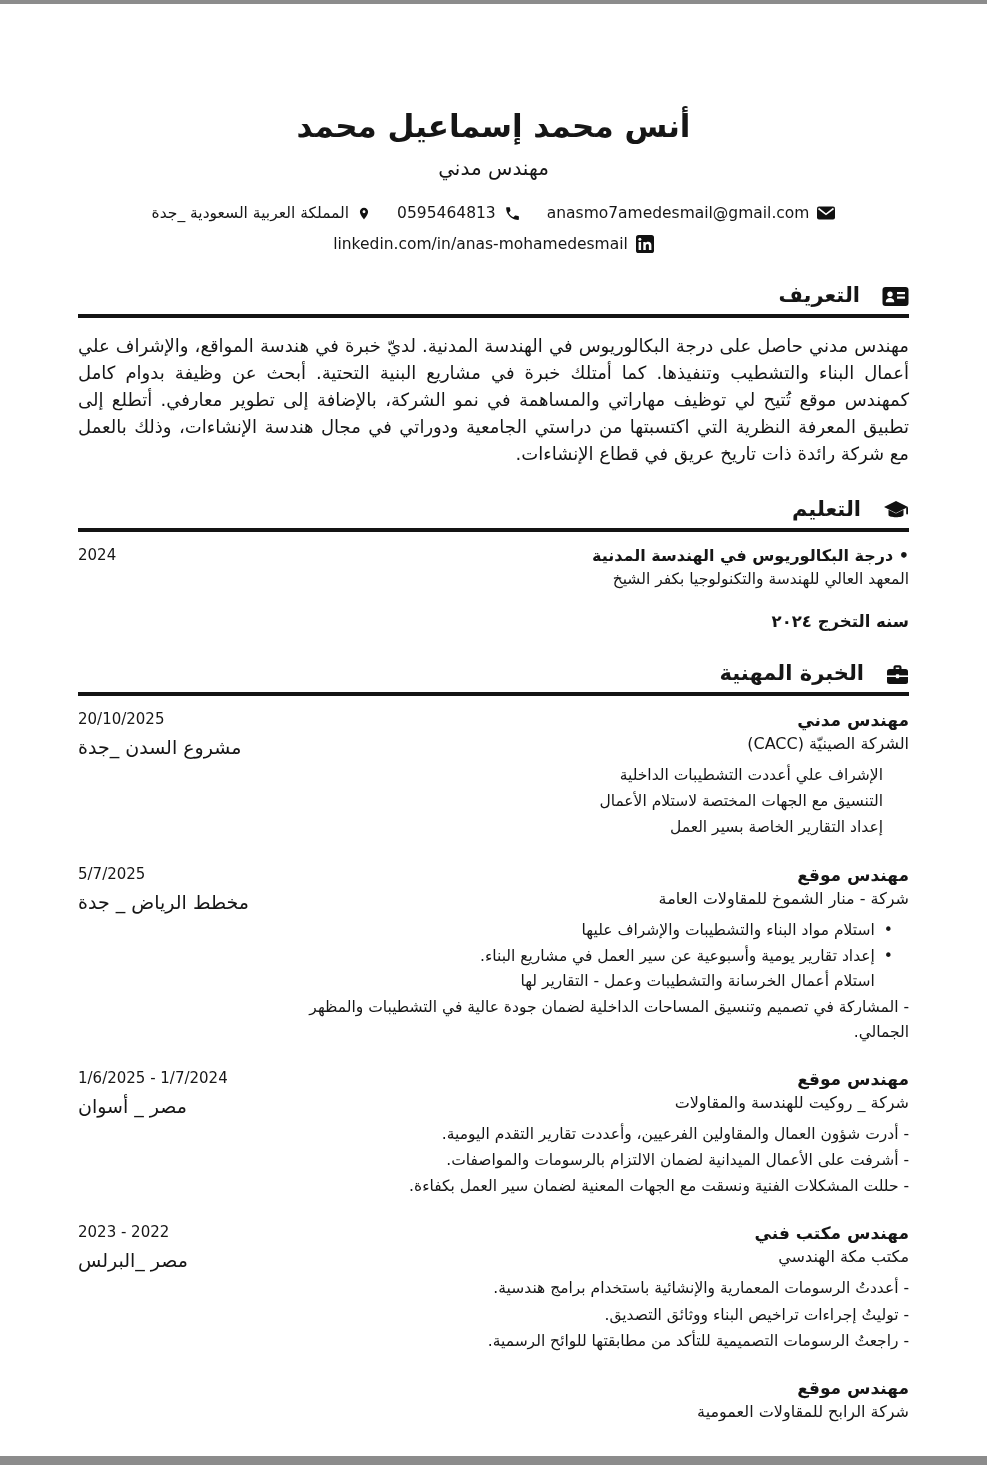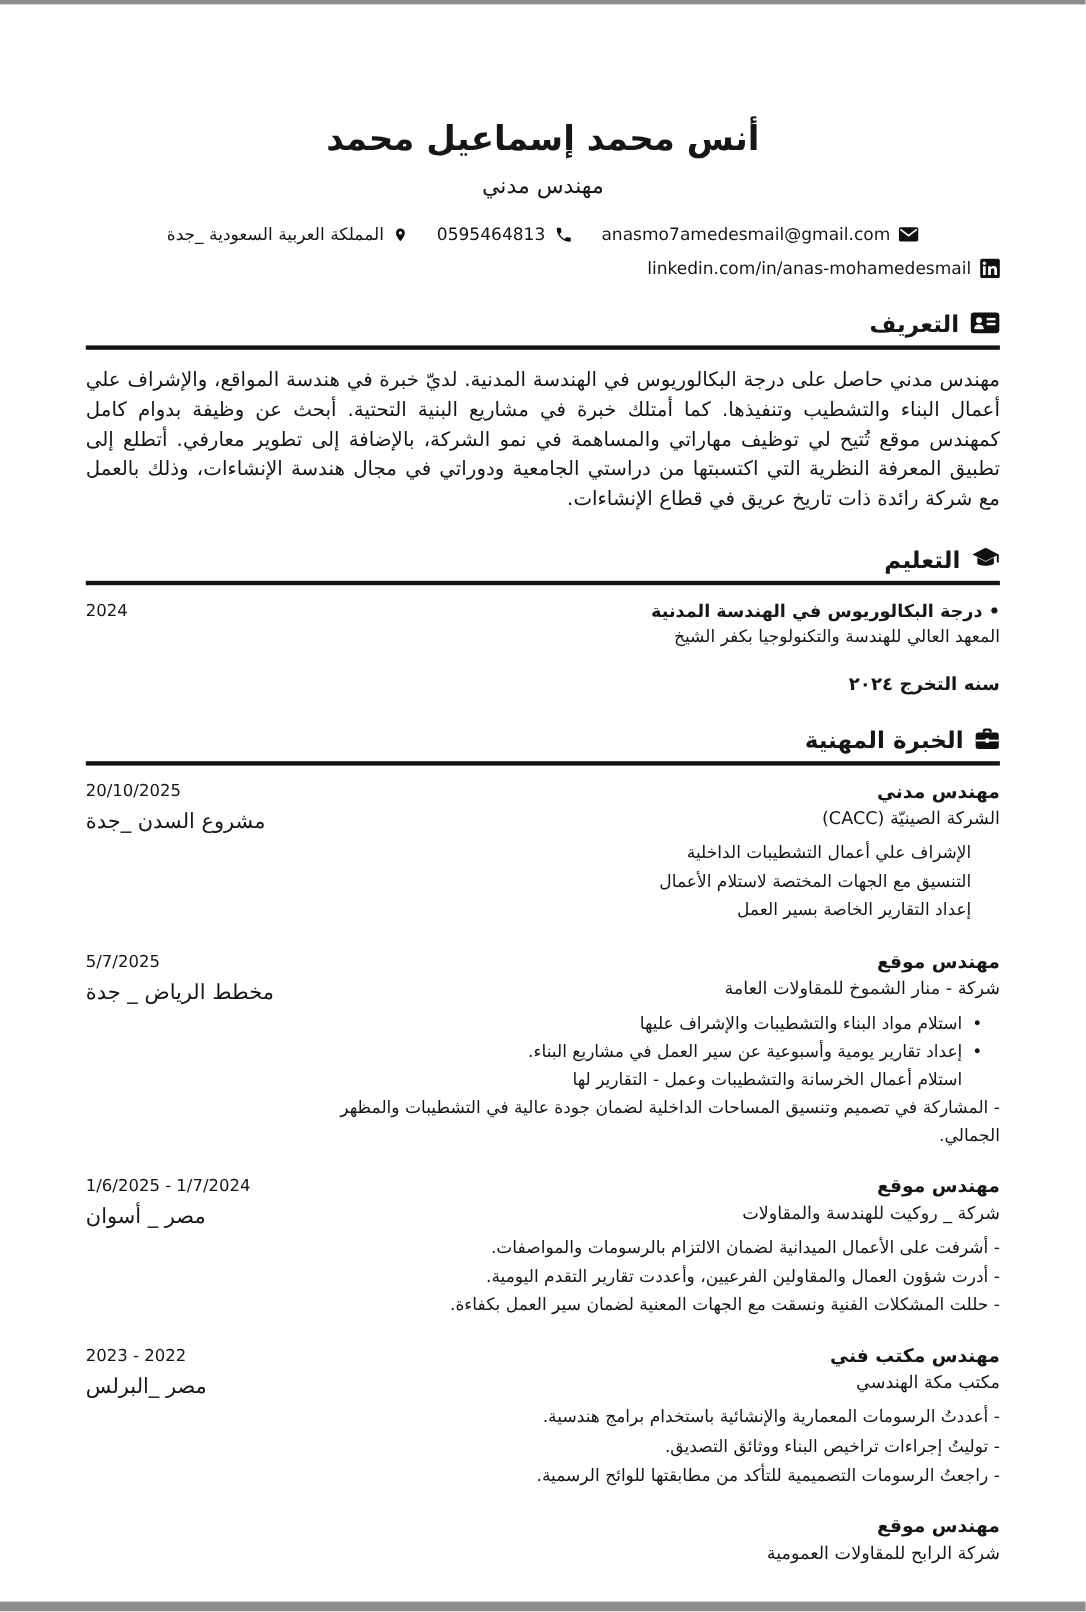--- a/index.html
+++ b/index.html
@@ -22,28 +22,28 @@
   .role-sub { font-size: 20px; margin-top: 11px; }
   .contact-row {
     margin-top: 24px;
     display: flex; justify-content: center; align-items: center;
     gap: 26px; font-size: 15.5px;
   }
   .contact-item { display: flex; align-items: center; gap: 8px; }
   .ltr { direction: ltr; unicode-bidi: isolate; }
   .linkedin-row {
     margin-top: 13px;
-    display: flex; align-items: center;
+    display: flex; justify-content: center; align-items: center;
     gap: 8px; font-size: 15.5px;
   }
   .icon { display: inline-flex; align-items: center; }
 
   
   .section { margin-top: 30px; }
-  .section-head { display: flex; align-items: flex-start; gap: 10px; font-size: 21px; font-weight: 700; }
+  .section-head { display: flex; align-items: flex-end; gap: 22px; font-size: 21px; font-weight: 700; }
   .rule { height: 4px; background: #141414; margin-top: 7px; }
 
   .summary-text {
     margin: 14px 0 0 0;
     font-size: 18px; line-height: 1.5;
     text-align: justify;
   }
 
   
   .edu-entry { margin-top: 14px; display: grid; grid-template-columns: 1fr 200px; }
@@ -170,21 +170,21 @@
       </span>
       <span>الخبرة المهنية</span>
     </div>
     <div class="rule"></div>
 
     <div class="job first">
       <div class="job-main">
         <div class="job-role">مهندس مدني</div>
         <div class="job-company">الشركة الصينيّة (CACC)</div>
         <div class="job-lines">
-          <div class="line indent"><span class="text">الإشراف علي أعمال التشطيبات الداخلية</span></div>
+          <div class="line indent"><span class="text">الإشراف علي أعددت التشطيبات الداخلية</span></div>
           <div class="line indent"><span class="text">التنسيق مع الجهات المختصة لاستلام الأعمال</span></div>
           <div class="line indent"><span class="text">إعداد التقارير الخاصة بسير العمل</span></div>
         </div>
       </div>
       <div class="job-side">
         <div class="side-date">20/10/2025</div>
         <div class="loc">مشروع السدن _جدة</div>
       </div>
     </div>
 
@@ -209,22 +209,22 @@
         <div class="side-date">5/7/2025</div>
         <div class="loc">مخطط الرياض _ جدة</div>
       </div>
     </div>
 
     <div class="job">
       <div class="job-main">
         <div class="job-role">مهندس موقع</div>
         <div class="job-company">شركة _ روكيت للهندسة والمقاولات</div>
         <div class="job-lines">
+          <div class="line"><span class="text">- أدرت شؤون العمال والمقاولين الفرعيين، وأعددت تقارير التقدم اليومية.</span></div>
           <div class="line"><span class="text">- أشرفت على الأعمال الميدانية لضمان الالتزام بالرسومات والمواصفات.</span></div>
-          <div class="line"><span class="text">- أدرت شؤون العمال والمقاولين الفرعيين، وأعددت تقارير التقدم اليومية.</span></div>
           <div class="line"><span class="text">- حللت المشكلات الفنية ونسقت مع الجهات المعنية لضمان سير العمل بكفاءة.</span></div>
         </div>
       </div>
       <div class="job-side">
         <div class="side-date">1/6/2025 - 1/7/2024</div>
         <div class="loc">مصر _ أسوان</div>
       </div>
     </div>
 
     <div class="job">

